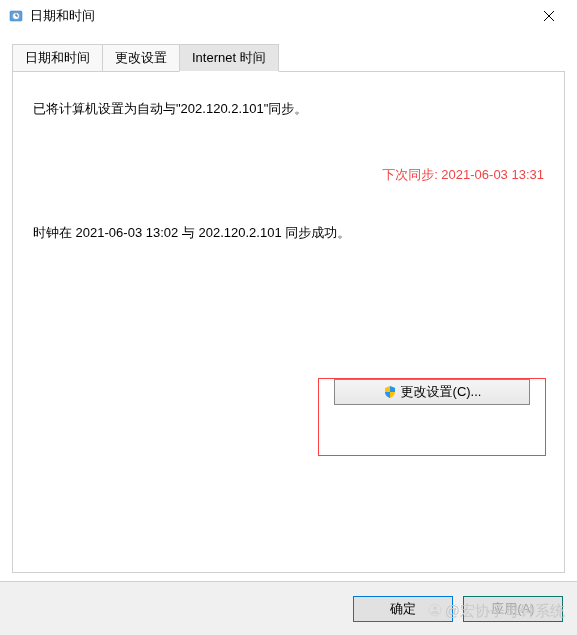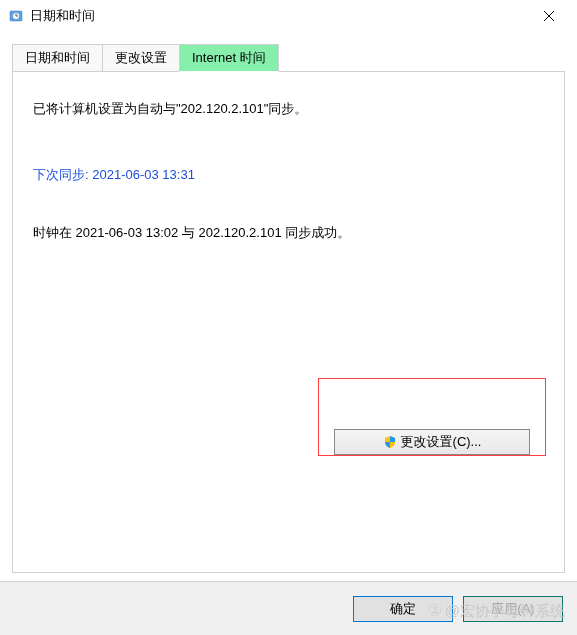--- a/index.html
+++ b/index.html
@@ -57,57 +57,58 @@
       border: 1px solid #d0d0d0;
       background: #fff;
       font-size: 13px;
       cursor: pointer;
       margin-right: -1px;
       position: relative;
     }
     .tab.active {
       border-bottom: 1px solid #fff;
       z-index: 3;
-      background: #86efac;
+      background: #e5e5e5;
     }
     .tab.inactive {
       background: #f8f8f8;
     }
     .tab-body {
       border: 1px solid #d0d0d0;
       margin-top: -1px;
       padding: 28px 20px 20px 20px;
       height: 502px;
       position: relative;
       z-index: 1;
     }
     .sync-text {
       margin-bottom: 48px;
       color: #000;
       font-size: 13px;
     }
     .next-sync {
       margin-bottom: 40px;
-      color: #1d4ed8;
-      font-size: 13px;
+      color: #ef4444;
+      font-size: 13px;
+      text-align: right;
     }
     .last-sync {
       margin-bottom: 40px;
       color: #000;
       font-size: 13px;
     }
     .change-box {
       position: absolute;
       right: 18px;
       top: 306px;
       width: 228px;
       height: 78px;
       border: 1px solid #ff4040;
       display: flex;
-      align-items: flex-end;
+      align-items: flex-start;
       justify-content: center;
     }
     .change-btn {
       width: 196px;
       height: 26px;
       border: 1px solid #888;
       background: linear-gradient(#f5f5f5, #e8e8e8);
       display: flex;
       align-items: center;
       justify-content: center;

